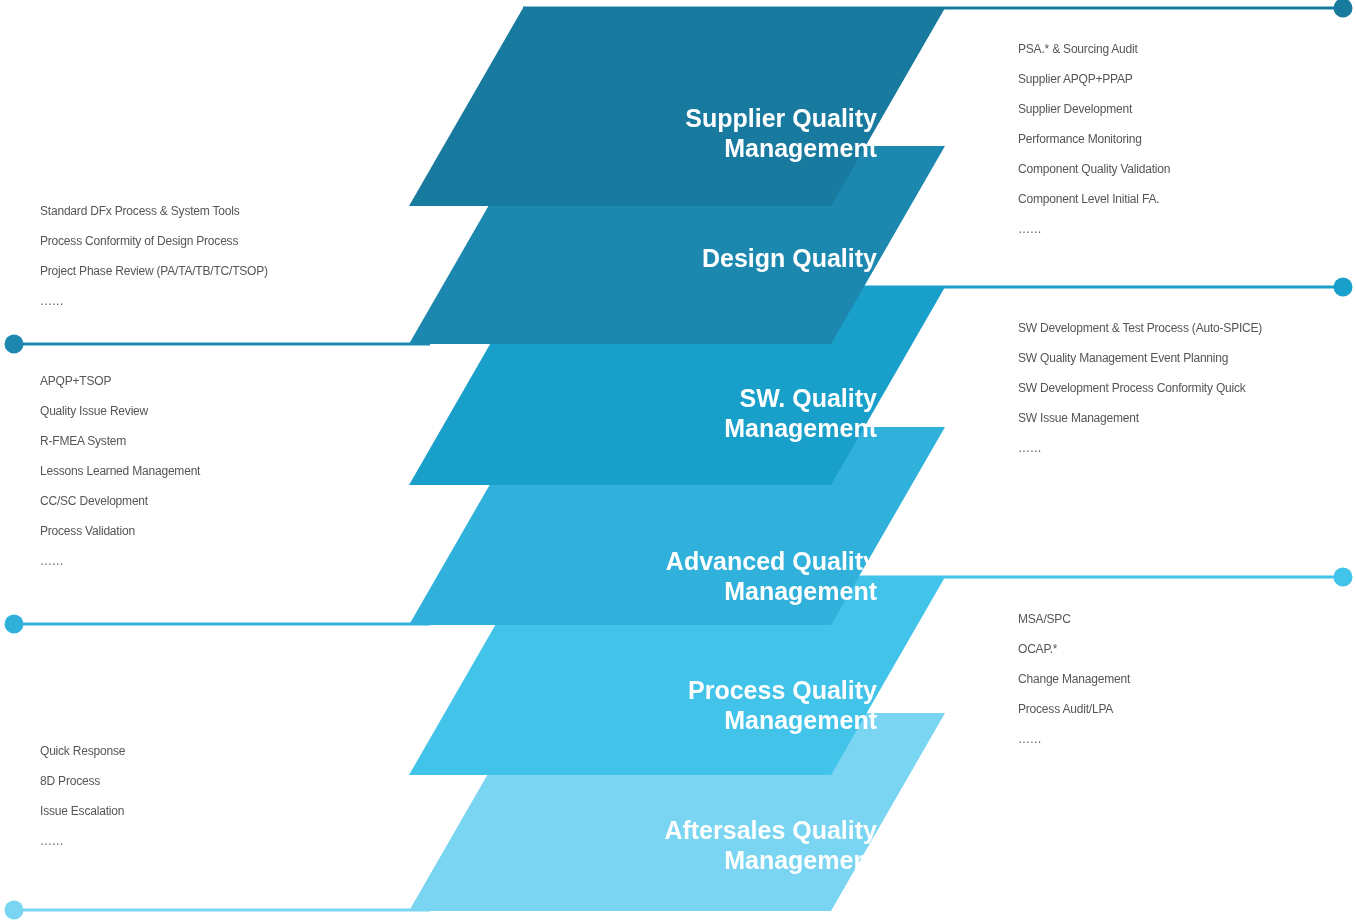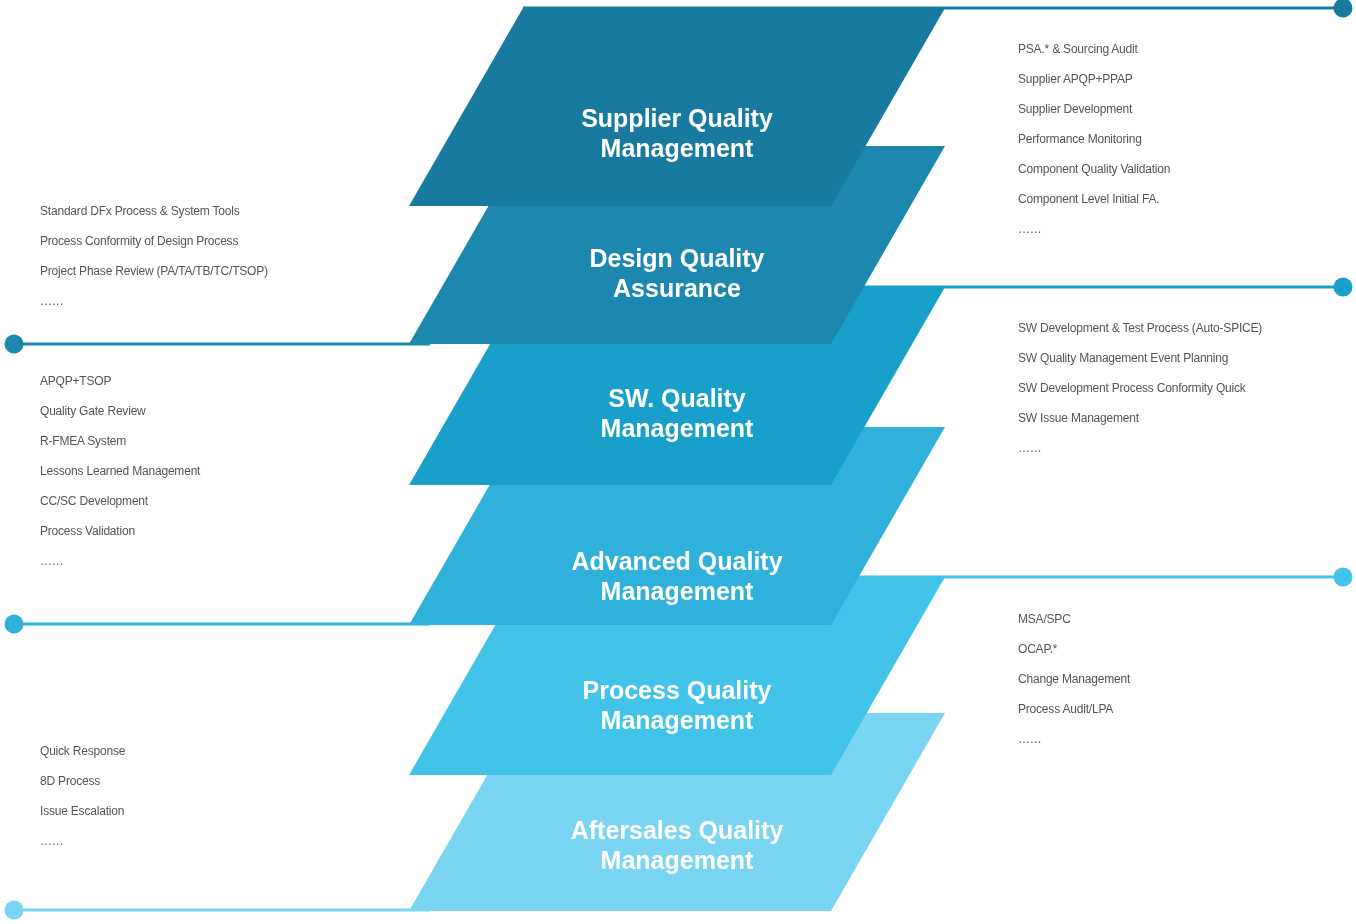--- a/index.html
+++ b/index.html
@@ -7,21 +7,21 @@
     position:relative;
     width:1356px;height:924px;
     overflow:hidden;
     font-family:"Liberation Sans","DejaVu Sans",sans-serif;
     background:#ffffff;
   }
   .stage svg{position:absolute;left:0;top:0;}
   .band-title{
     position:absolute;
     left:477px;width:400px;
-    text-align:center;
+    text-align:right;
     color:#ffffff;
     font-size:25px;font-weight:700;line-height:30px;
     letter-spacing:0px;
   }
   .side-list{
     position:absolute;
     color:#55555a;
     font-size:12px;line-height:30px;
     letter-spacing:-0.2px;
     white-space:nowrap;
@@ -58,21 +58,20 @@
     <polygon points="523,146 945,146 831,344 409,344" fill="#1C88AF"></polygon>
     <polygon points="523,8 945,8 831,206 409,206" fill="#187A9E"></polygon>
   </svg>
 
   <div class="band-title" style="top:103px">
     <div>Supplier Quality</div>
     <div>Management</div>
   </div>
   <div class="band-title" style="top:243px">
     <div>Design Quality</div>
-    <div>Assurance</div>
   </div>
   <div class="band-title" style="top:383px">
     <div>SW. Quality</div>
     <div>Management</div>
   </div>
   <div class="band-title" style="top:546px">
     <div>Advanced Quality</div>
     <div>Management</div>
   </div>
   <div class="band-title" style="top:675px">
@@ -109,21 +108,21 @@
   </div>
 
   <div class="side-list left-list" style="top:196px">
     <div class="row">Standard DFx Process &amp; System Tools</div>
     <div class="row">Process Conformity of Design Process</div>
     <div class="row">Project Phase Review (PA/TA/TB/TC/TSOP)</div>
     <div class="row">……</div>
   </div>
   <div class="side-list left-list" style="top:366px">
     <div class="row">APQP+TSOP</div>
-    <div class="row">Quality Gate Review</div>
+    <div class="row">Quality Issue Review</div>
     <div class="row">R-FMEA System</div>
     <div class="row">Lessons Learned Management</div>
     <div class="row">CC/SC Development</div>
     <div class="row">Process Validation</div>
     <div class="row">……</div>
   </div>
   <div class="side-list left-list" style="top:736px">
     <div class="row">Quick Response</div>
     <div class="row">8D Process</div>
     <div class="row">Issue Escalation</div>

